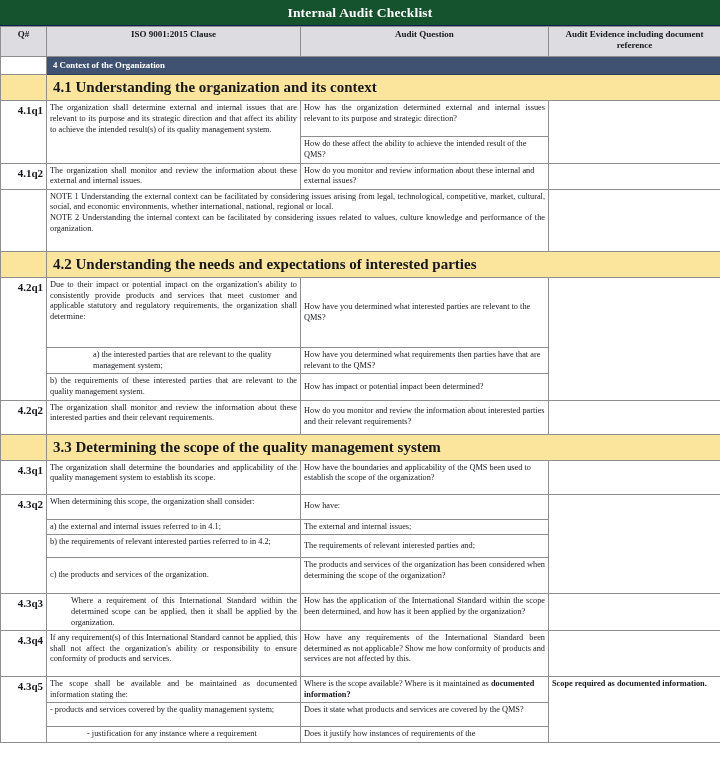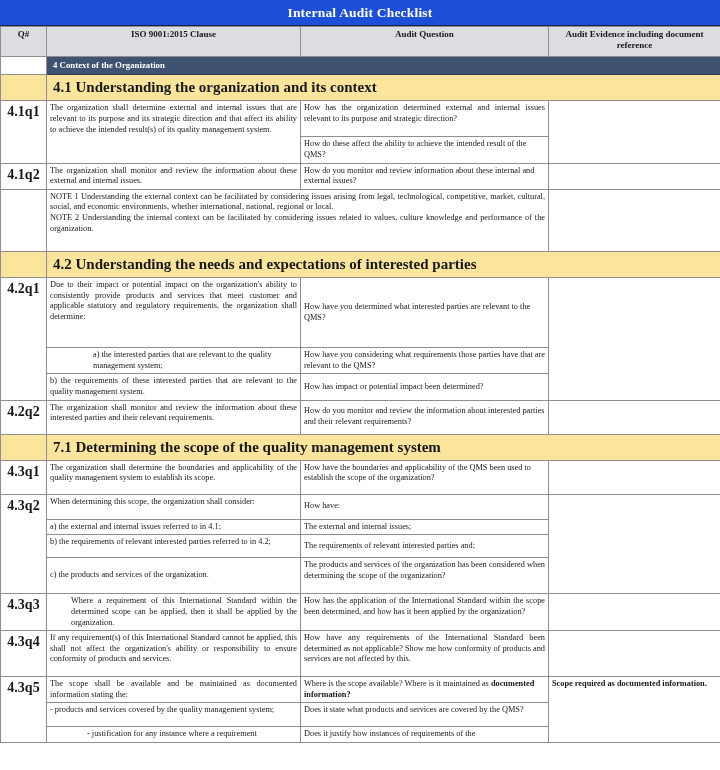--- a/index.html
+++ b/index.html
@@ -18,21 +18,21 @@
   #sheet {
     width: 720px;
     height: 770px;
     position: relative;
     box-sizing: border-box;
   }
 
   
   .title-bar {
     height: 26px;
-    background: #1d4ed8;
+    background: #14532d;
     color: #ffffff;
     font-weight: bold;
     font-size: 13.5px;
     letter-spacing: .2px;
     display: flex;
     align-items: center;
     justify-content: center;
     border-bottom: 1px solid #11204f;
     box-sizing: border-box;
   }
@@ -95,24 +95,24 @@
     font-size: 15px;
     padding: 3px 4px 3px 6px;
     vertical-align: middle;
   }
   tr.subsection-row td.pad-cell {
     background: #fbe59c;
   }
 
   
   td.qnum {
-    text-align: center;
-    vertical-align: middle;
-    font-weight: bold;
-    font-size: 14px;
+    text-align: right;
+    vertical-align: middle;
+    font-weight: bold;
+    font-size: 11px;
   }
   td.clause {
     text-align: justify;
     text-justify: inter-word;
     hyphens: none;
   }
   td.question {
     text-align: justify;
     text-justify: inter-word;
   }
@@ -195,37 +195,37 @@
       </tr>
 
       <tr>
         <td class="qnum" rowspan="3">4.2q1</td>
         <td class="clause" style="height:70px;">Due to their impact or potential impact on the organization's ability to consistently provide products and services that meet customer and applicable statutory and regulatory requirements, the organization shall determine:</td>
         <td class="question left" style="vertical-align:middle;">How have you determined what interested parties are relevant to the QMS?</td>
         <td class="evidence" rowspan="3"></td>
       </tr>
       <tr>
         <td class="clause left" style="height:23px;padding-left:46px;">a)    the interested parties that are relevant to the quality management system;</td>
-        <td class="question left">How have you considering what requirements those parties have that are relevant to the QMS?</td>
+        <td class="question left">How have you determined what requirements then parties have that are relevant to the QMS?</td>
       </tr>
       <tr>
         <td class="clause" style="height:23px;">b)    the requirements of these interested parties that are relevant to the quality management system.</td>
         <td class="question left" style="vertical-align:middle;">How has impact or potential impact been determined?</td>
       </tr>
 
       <tr>
         <td class="qnum">4.2q2</td>
         <td class="clause" style="height:34px;">The organization shall monitor and review the information about these interested parties and their relevant requirements.</td>
         <td class="question left" style="vertical-align:middle;">How do you monitor and review the information about interested parties and their relevant requirements?</td>
         <td class="evidence"></td>
       </tr>
 
       <tr class="subsection-row">
         <td class="pad-cell"></td>
-        <td colspan="3">7.1 Determining the scope of the quality management system</td>
+        <td colspan="3">3.3 Determining the scope of the quality management system</td>
       </tr>
 
       <tr>
         <td class="qnum">4.3q1</td>
         <td class="clause" style="height:34px;">The organization shall determine the boundaries and applicability of the quality management system to establish its scope.</td>
         <td class="question left">How have the boundaries and applicability of the QMS been used to establish the scope of the organization?</td>
         <td class="evidence"></td>
       </tr>
 
       <tr>

